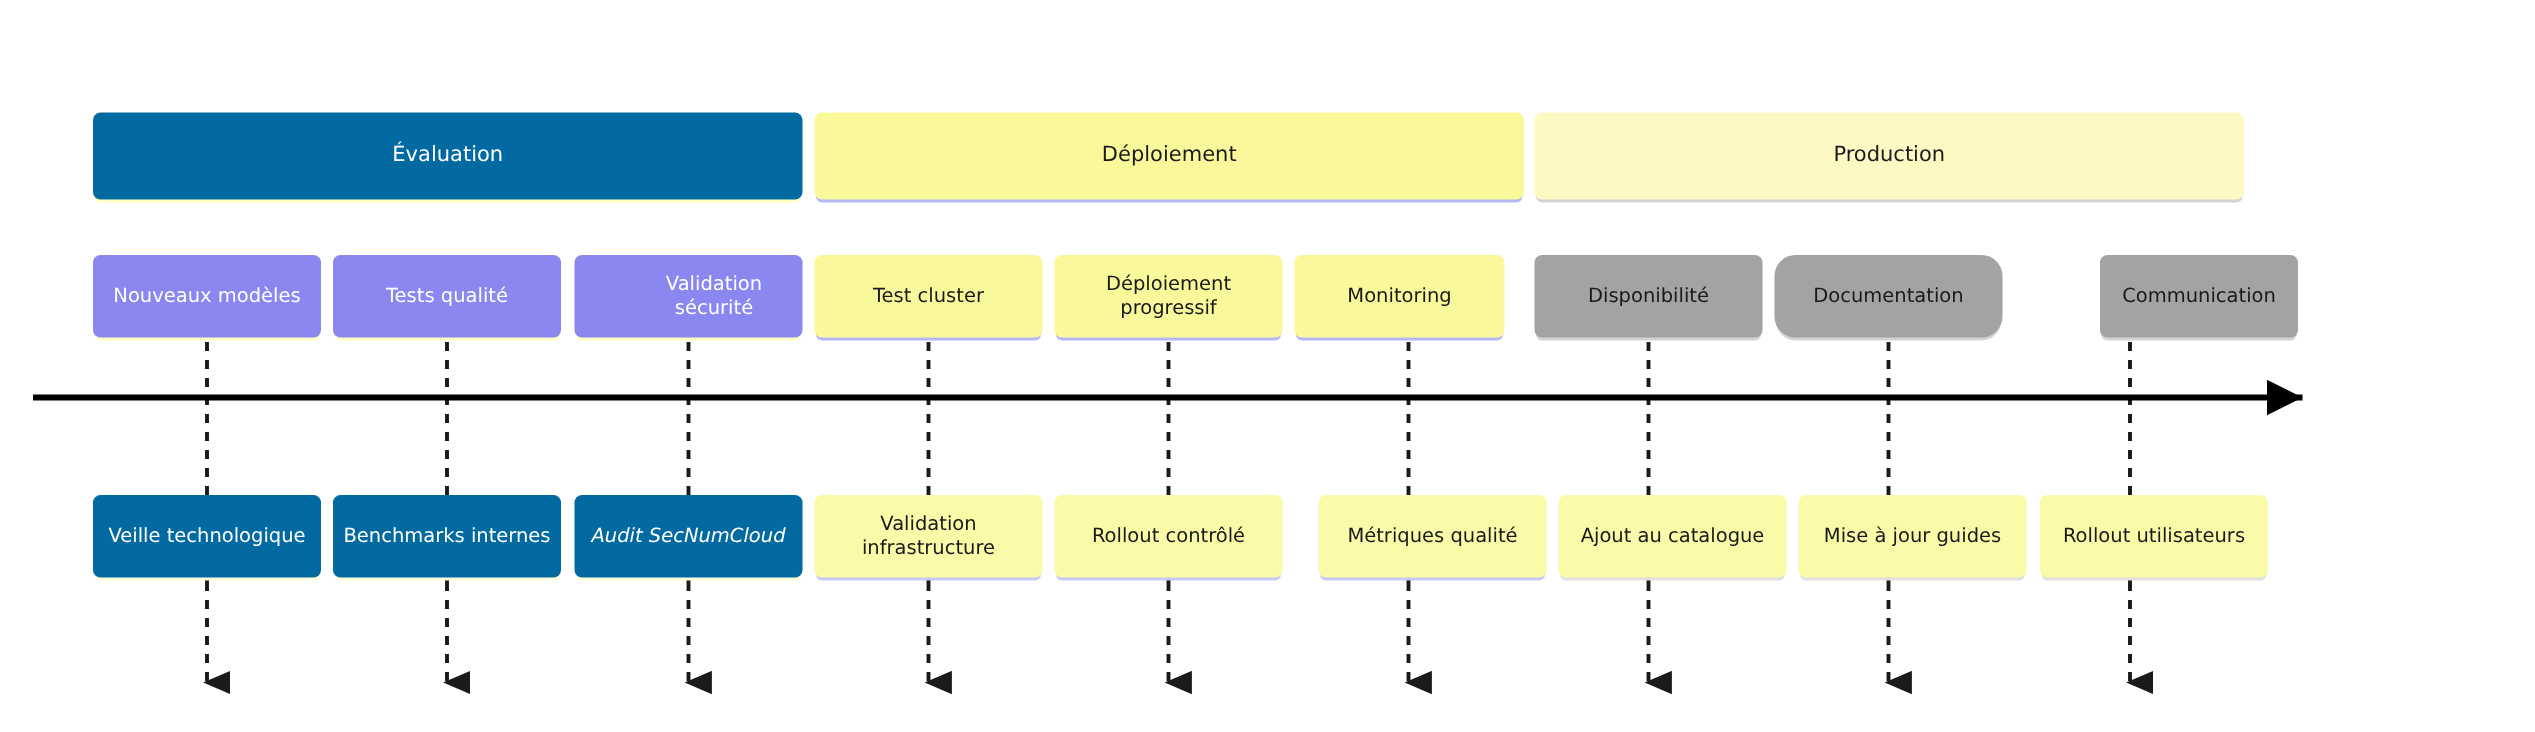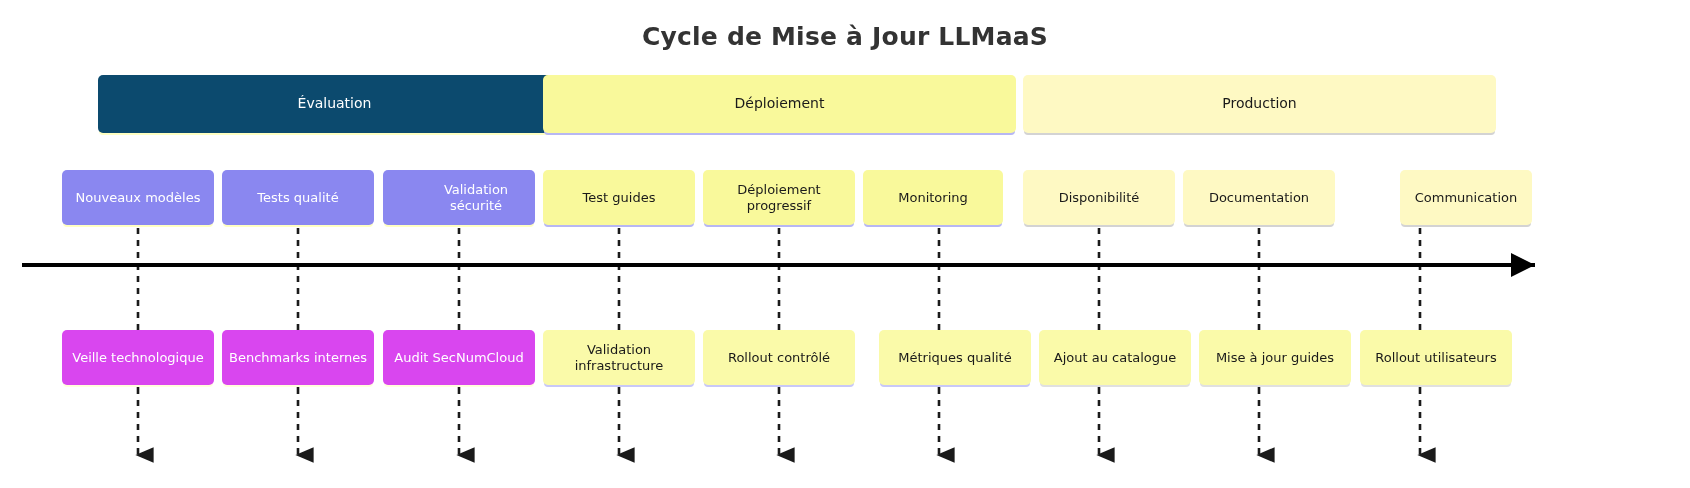--- a/index.html
+++ b/index.html
@@ -47,24 +47,23 @@
     padding: 2px 6px;
     white-space: pre-line;
   }
 
   
   .section-band {
     height: 58px;
     font-size: 14px;
   }
   .band-eval {
-    background: #0c4a6e;
+    background: #0369a1;
     color: #ffffff;
     box-shadow: 0 3px 0 -1px #ffffc2;
-    margin-left: 36px;
   }
   .band-deploy {
     background: #f9f99b;
     color: #1a1a1a;
     box-shadow: 0 3px 0 -1px #b7b7f3;
   }
   .band-prod {
     background: #fef9c3;
     color: #1a1a1a;
     box-shadow: 0 3px 0 -1px #d3d3d3;
@@ -79,28 +78,28 @@
     background: #8a87f0;
     color: #ffffff;
     box-shadow: 0 3px 0 -1px #ffffc2;
   }
   .task-yellow {
     background: #f9f99b;
     color: #1a1a1a;
     box-shadow: 0 3px 0 -1px #b7b7f3;
   }
   .task-green {
-    background: #fef9c3;
+    background: #a3a3a3;
     color: #1a1a1a;
     box-shadow: 0 3px 0 -1px #d3d3d3;
   }
 
   
   .task-purple-low {
-    background: #d946ef;
+    background: #0369a1;
     color: #ffffff;
     box-shadow: 0 3px 0 -1px #ffffdc;
   }
   .task-yellow-low {
     background: #fafaa9;
     color: #1a1a1a;
     box-shadow: 0 3px 0 -1px #c8c8f7;
   }
   .task-cream-low {
     background: #fafaa9;
@@ -117,38 +116,37 @@
     width: 1690px;
     height: 488px;
     pointer-events: none;
   }
 </style>
 </head>
 <body>
 
 <div id="diagram">
 
-  <div class="diagram-title">Cycle de Mise à Jour LLMaaS</div>
 
   <div id="sections-layer">
       <div class="node section-band band-eval" style="left: 62px; top: 75px; width: 473px;">Évaluation</div>
       <div class="node section-band band-deploy" style="left: 543px; top: 75px; width: 473px;">Déploiement</div>
       <div class="node section-band band-prod" style="left: 1023px; top: 75px; width: 473px;">Production</div>
     </div>
 
   <div id="upper-layer">
       <div class="node task task-purple" style="left: 62px; top: 170px; width: 152px; text-align: right;">Nouveaux modèles</div>
       <div class="node task task-purple" style="left: 222px; top: 170px; width: 152px;">Tests qualité</div>
       <div class="node task task-purple" style="left: 383px; top: 170px; width: 152px; padding-left: 40px;">Validation sécurité</div>
-      <div class="node task task-yellow" style="left: 543px; top: 170px; width: 152px;">Test guides</div>
+      <div class="node task task-yellow" style="left: 543px; top: 170px; width: 152px;">Test cluster</div>
       <div class="node task task-yellow" style="left: 703px; top: 170px; width: 152px;">Déploiement
 progressif</div>
       <div class="node task task-yellow" style="left: 863px; top: 170px; width: 140px;">Monitoring</div>
       <div class="node task task-green" style="left: 1023px; top: 170px; width: 152px;">Disponibilité</div>
-      <div class="node task task-green" style="left: 1183px; top: 170px; width: 152px;">Documentation</div>
+      <div class="node task task-green" style="left: 1183px; top: 170px; width: 152px; border-radius: 14px;">Documentation</div>
       <div class="node task task-green" style="left: 1400px; top: 170px; width: 132px;">Communication</div>
     </div>
 
   <svg id="overlay" viewBox="0 0 1690 488" xmlns="http://www.w3.org/2000/svg">
       <defs>
         <marker id="arrow-right" markerWidth="8" markerHeight="8" refX="6" refY="3" orient="auto" markerUnits="strokeWidth">
           <path d="M0,0 L6,3 L0,6 z" fill="#000000"></path>
         </marker>
         <marker id="arrow-down" markerWidth="8" markerHeight="8" refX="3" refY="6" orient="auto" markerUnits="strokeWidth">
           <path d="M0,0 L6,0 L3,7 z" fill="#1a1a1a"></path>
@@ -171,21 +169,21 @@
       <line x1="779" y1="388" x2="779" y2="455" stroke="#1a1a1a" stroke-width="2.6" stroke-dasharray="6 6" marker-end="url(#arrow-down)"></line>
       <line x1="939" y1="388" x2="939" y2="455" stroke="#1a1a1a" stroke-width="2.6" stroke-dasharray="6 6" marker-end="url(#arrow-down)"></line>
       <line x1="1099" y1="388" x2="1099" y2="455" stroke="#1a1a1a" stroke-width="2.6" stroke-dasharray="6 6" marker-end="url(#arrow-down)"></line>
       <line x1="1259" y1="388" x2="1259" y2="455" stroke="#1a1a1a" stroke-width="2.6" stroke-dasharray="6 6" marker-end="url(#arrow-down)"></line>
       <line x1="1420" y1="388" x2="1420" y2="455" stroke="#1a1a1a" stroke-width="2.6" stroke-dasharray="6 6" marker-end="url(#arrow-down)"></line>
     </svg>
 
   <div id="lower-layer">
       <div class="node task task-purple-low" style="left: 62px; top: 330px; width: 152px;">Veille technologique</div>
       <div class="node task task-purple-low" style="left: 222px; top: 330px; width: 152px;">Benchmarks internes</div>
-      <div class="node task task-purple-low" style="left: 383px; top: 330px; width: 152px;">Audit SecNumCloud</div>
+      <div class="node task task-purple-low" style="left: 383px; top: 330px; width: 152px; font-style: italic;">Audit SecNumCloud</div>
       <div class="node task task-yellow-low" style="left: 543px; top: 330px; width: 152px;">Validation
 infrastructure</div>
       <div class="node task task-yellow-low" style="left: 703px; top: 330px; width: 152px;">Rollout contrôlé</div>
       <div class="node task task-yellow-low" style="left: 863px; top: 330px; width: 152px; margin-left: 16px;">Métriques qualité</div>
       <div class="node task task-cream-low" style="left: 1023px; top: 330px; width: 152px;">Ajout au catalogue</div>
       <div class="node task task-cream-low" style="left: 1183px; top: 330px; width: 152px;">Mise à jour guides</div>
       <div class="node task task-cream-low" style="left: 1344px; top: 330px; width: 152px;">Rollout utilisateurs</div>
     </div>
 
 </div>

